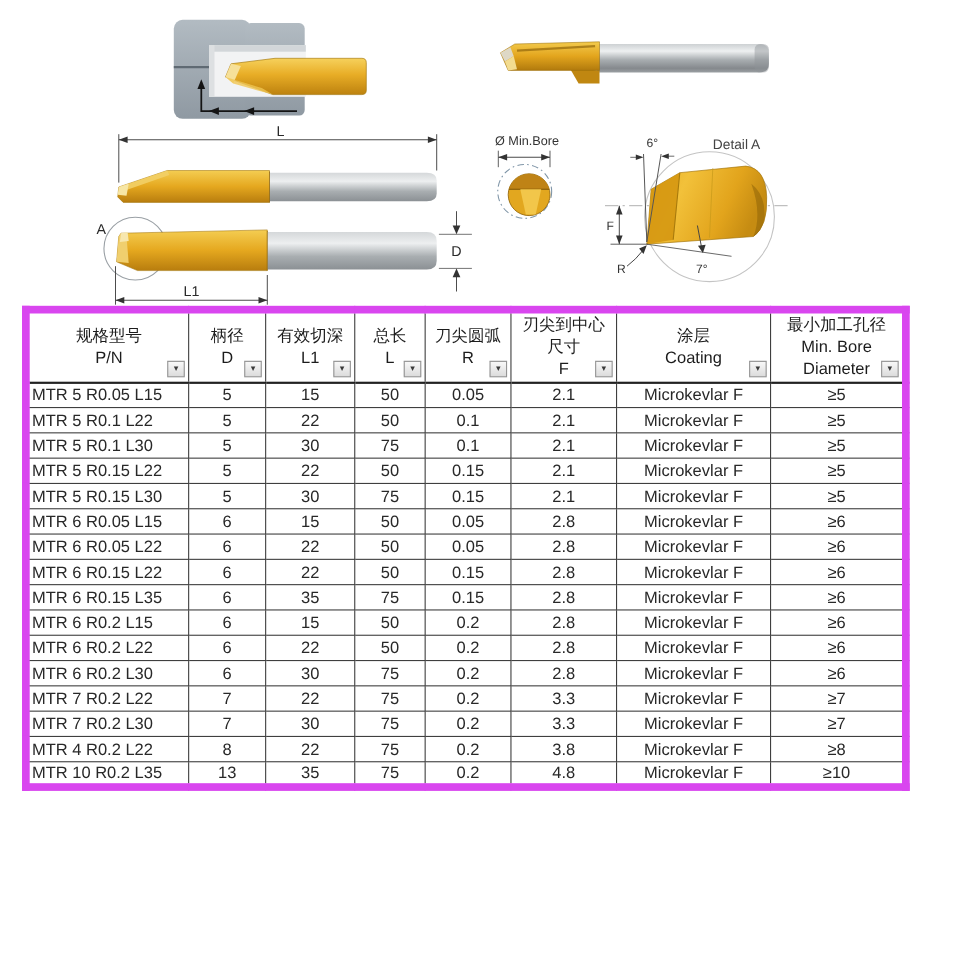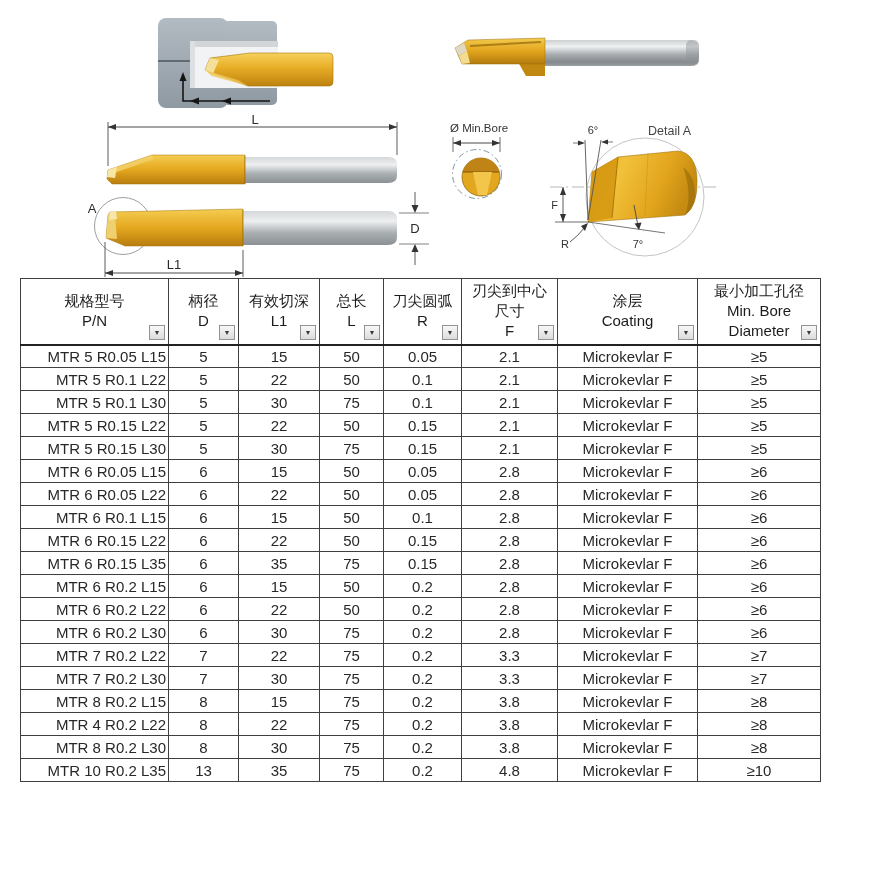--- a/index.html
+++ b/index.html
@@ -6,27 +6,27 @@
   #stage{position:relative;width:891px;height:877px;background:#ffffff;overflow:hidden;
          font-family:"Liberation Sans","DejaVu Sans",sans-serif;}
   .drawing{position:absolute;}
   svg text{font-family:"Liberation Sans","DejaVu Sans",sans-serif;}
   .t13{font-size:13px;fill:#2a2a2a;}
   .t11{font-size:11px;fill:#333;}
   .t125{font-size:12.5px;fill:#444;}
   .t115{font-size:11.5px;fill:#333;}
 
   #spec-table{position:absolute;left:20px;top:278px;border-collapse:collapse;table-layout:fixed;
-              border:1px solid #d946ef;}
+              border:7px solid #d946ef;}
   #spec-table th,#spec-table td{border:1px solid #3f3f3f;box-sizing:border-box;}
   #spec-table thead th{height:66px;position:relative;font-weight:normal;font-size:15px;color:#1c1c1c;
               vertical-align:middle;padding:0;border-bottom-width:2px;border-bottom-color:#222;}
   .hwrap{display:flex;flex-direction:column;justify-content:center;align-items:center;line-height:20px;}
   #spec-table td{height:23px;font-size:15px;color:#282828;padding:0 2px;white-space:nowrap;overflow:hidden;}
-  td.al-left{text-align:right;padding-left:6px;}
+  td.al-left{text-align:left;padding-left:6px;}
   td.al-center{text-align:center;}
   .filter-btn{position:absolute;right:3px;bottom:4px;width:16px;height:15px;
               background:linear-gradient(#f8f8f8,#dcdcdc);border:1px solid #949494;
               font-size:7px;color:#3a3a3a;display:flex;align-items:center;justify-content:center;
               box-sizing:border-box;cursor:pointer;}
 </style>
 </head>
 <body>
 
 <div id="stage">
@@ -361,30 +361,20 @@
           <td class="al-left">MTR 6 R0.05 L22</td>
           <td class="al-center">6</td>
           <td class="al-center">22</td>
           <td class="al-center">50</td>
           <td class="al-center">0.05</td>
           <td class="al-center">2.8</td>
           <td class="al-center">Microkevlar F</td>
           <td class="al-center">≥6</td>
         </tr>
         <tr>
-          <td class="al-left">MTR 6 R0.1 L15</td>
-          <td class="al-center">6</td>
-          <td class="al-center">15</td>
-          <td class="al-center">50</td>
-          <td class="al-center">0.1</td>
-          <td class="al-center">2.8</td>
-          <td class="al-center">Microkevlar F</td>
-          <td class="al-center">≥6</td>
-        </tr>
-        <tr>
           <td class="al-left">MTR 6 R0.15 L22</td>
           <td class="al-center">6</td>
           <td class="al-center">22</td>
           <td class="al-center">50</td>
           <td class="al-center">0.15</td>
           <td class="al-center">2.8</td>
           <td class="al-center">Microkevlar F</td>
           <td class="al-center">≥6</td>
         </tr>
         <tr>
@@ -441,43 +431,23 @@
           <td class="al-left">MTR 7 R0.2 L30</td>
           <td class="al-center">7</td>
           <td class="al-center">30</td>
           <td class="al-center">75</td>
           <td class="al-center">0.2</td>
           <td class="al-center">3.3</td>
           <td class="al-center">Microkevlar F</td>
           <td class="al-center">≥7</td>
         </tr>
         <tr>
-          <td class="al-left">MTR 8 R0.2 L15</td>
-          <td class="al-center">8</td>
-          <td class="al-center">15</td>
-          <td class="al-center">75</td>
-          <td class="al-center">0.2</td>
-          <td class="al-center">3.8</td>
-          <td class="al-center">Microkevlar F</td>
-          <td class="al-center">≥8</td>
-        </tr>
-        <tr>
           <td class="al-left">MTR 4 R0.2 L22</td>
           <td class="al-center">8</td>
           <td class="al-center">22</td>
-          <td class="al-center">75</td>
-          <td class="al-center">0.2</td>
-          <td class="al-center">3.8</td>
-          <td class="al-center">Microkevlar F</td>
-          <td class="al-center">≥8</td>
-        </tr>
-        <tr>
-          <td class="al-left">MTR 8 R0.2 L30</td>
-          <td class="al-center">8</td>
-          <td class="al-center">30</td>
           <td class="al-center">75</td>
           <td class="al-center">0.2</td>
           <td class="al-center">3.8</td>
           <td class="al-center">Microkevlar F</td>
           <td class="al-center">≥8</td>
         </tr>
         <tr>
           <td class="al-left">MTR 10 R0.2 L35</td>
           <td class="al-center">13</td>
           <td class="al-center">35</td>

